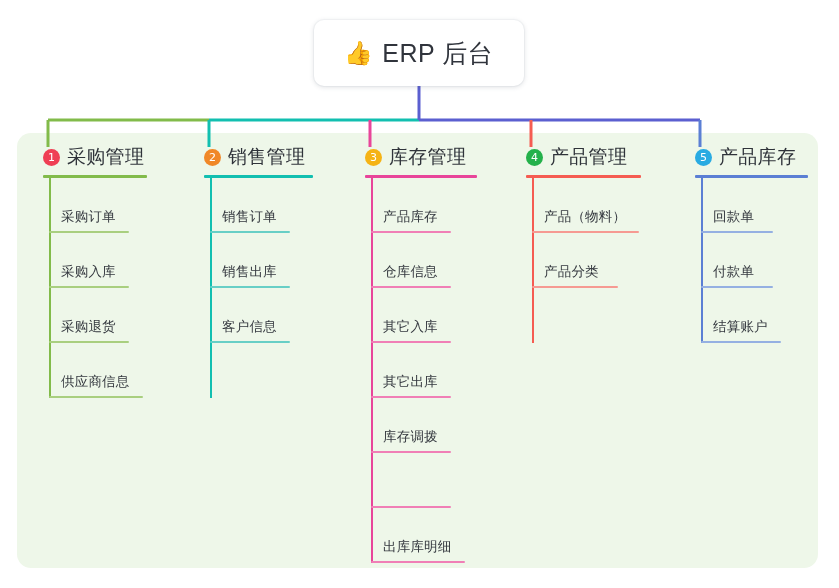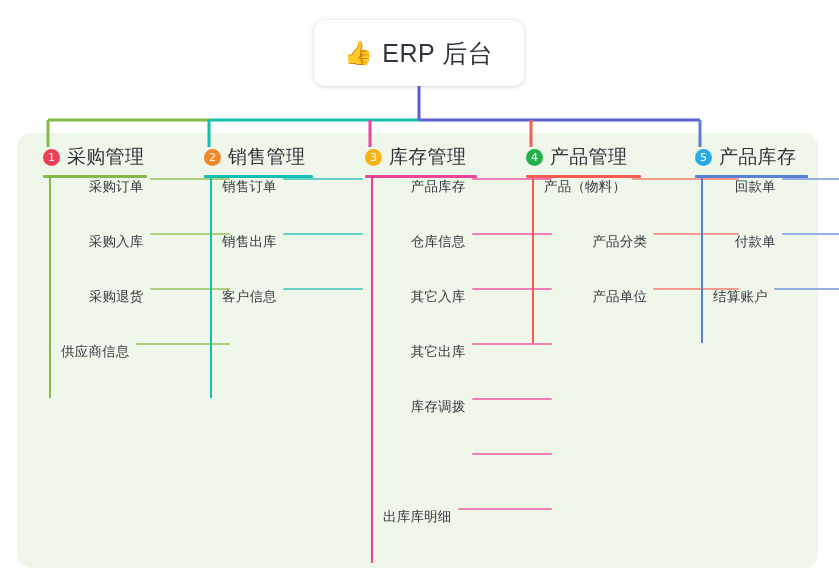--- a/index.html
+++ b/index.html
@@ -120,20 +120,21 @@
     position: absolute;
     left: 6px;
     top: 0;
     width: 2px;
   }
   .leaf {
     position: relative;
     height: 55px;
     box-sizing: border-box;
     display: flex;
+    flex-direction: column;
     justify-content: flex-end;
   }
   .leaf-label {
     font-size: 13.5px;
     color: #33373e;
     padding-left: 18px;
     padding-bottom: 5px;
     white-space: nowrap;
     letter-spacing: .2px;
   }
@@ -264,24 +265,20 @@
         <div class="leaves">
           <div class="spine" style="background: rgb(245, 92, 82); height: 165px;"></div>
           <div class="leaf">
             <div class="leaf-label">产品（物料）</div>
             <div class="leaf-rule" style="background: rgb(246, 154, 146); width: 107px;"></div>
           </div>
           <div class="leaf">
             <div class="leaf-label">产品分类</div>
             <div class="leaf-rule" style="background: rgb(246, 154, 146); width: 86px;"></div>
           </div>
-          <div class="leaf">
-            <div class="leaf-label">产品单位</div>
-            <div class="leaf-rule" style="background: rgb(246, 154, 146); width: 86px;"></div>
-          </div>
         </div>
       </div>
       <div class="branch" style="left: 695px;">
         <div class="branch-head">
           <span class="badge" style="background: rgb(41, 171, 226);">5</span>
           <span class="branch-title">产品库存</span>
         </div>
         <div class="head-rule" style="background: rgb(91, 127, 212); width: 113px;"></div>
         <div class="leaves">
           <div class="spine" style="background: rgb(91, 127, 212); height: 165px;"></div>

